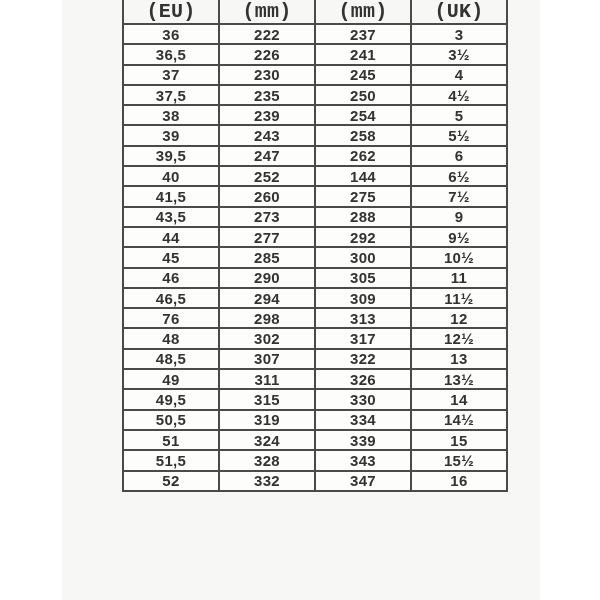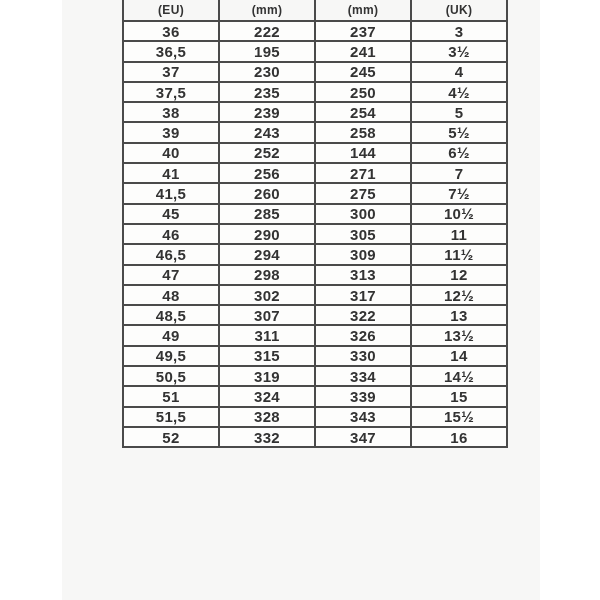--- a/index.html
+++ b/index.html
@@ -36,22 +36,23 @@
     text-align: center;
     vertical-align: middle;
     font-weight: bold;
     color: #333333;
     padding: 0;
     letter-spacing: 0.3px;
   }
   table.size-table th {
     border-top: none;
     height: 20px;
-    font-size: 12px;
+    font-size: 20px;
     background: transparent;
+    font-family: Liberation Mono, monospace;
   }
   table.size-table td {
     height: 18.3px;
     font-size: 15px;
     background: #fdfdfc;
     line-height: 1;
   }
 </style>
 </head>
 <body>
@@ -69,21 +70,21 @@
   </thead>
   <tbody>
       <tr>
         <td>36</td>
         <td>222</td>
         <td>237</td>
         <td>3</td>
       </tr>
       <tr>
         <td>36,5</td>
-        <td>195</td>
+        <td>226</td>
         <td>241</td>
         <td>3½</td>
       </tr>
       <tr>
         <td>37</td>
         <td>230</td>
         <td>245</td>
         <td>4</td>
       </tr>
       <tr>
@@ -98,57 +99,69 @@
         <td>254</td>
         <td>5</td>
       </tr>
       <tr>
         <td>39</td>
         <td>243</td>
         <td>258</td>
         <td>5½</td>
       </tr>
       <tr>
+        <td>39,5</td>
+        <td>247</td>
+        <td>262</td>
+        <td>6</td>
+      </tr>
+      <tr>
         <td>40</td>
         <td>252</td>
         <td>144</td>
         <td>6½</td>
       </tr>
       <tr>
-        <td>41</td>
-        <td>256</td>
-        <td>271</td>
-        <td>7</td>
-      </tr>
-      <tr>
         <td>41,5</td>
         <td>260</td>
         <td>275</td>
         <td>7½</td>
       </tr>
       <tr>
+        <td>43,5</td>
+        <td>273</td>
+        <td>288</td>
+        <td>9</td>
+      </tr>
+      <tr>
+        <td>44</td>
+        <td>277</td>
+        <td>292</td>
+        <td>9½</td>
+      </tr>
+      <tr>
         <td>45</td>
         <td>285</td>
         <td>300</td>
         <td>10½</td>
       </tr>
       <tr>
         <td>46</td>
         <td>290</td>
         <td>305</td>
         <td>11</td>
       </tr>
       <tr>
         <td>46,5</td>
         <td>294</td>
         <td>309</td>
         <td>11½</td>
       </tr>
       <tr>
-        <td>47</td>
+        <td>76</td>
         <td>298</td>
         <td>313</td>
         <td>12</td>
       </tr>
       <tr>
         <td>48</td>
         <td>302</td>
         <td>317</td>
         <td>12½</td>
       </tr>

